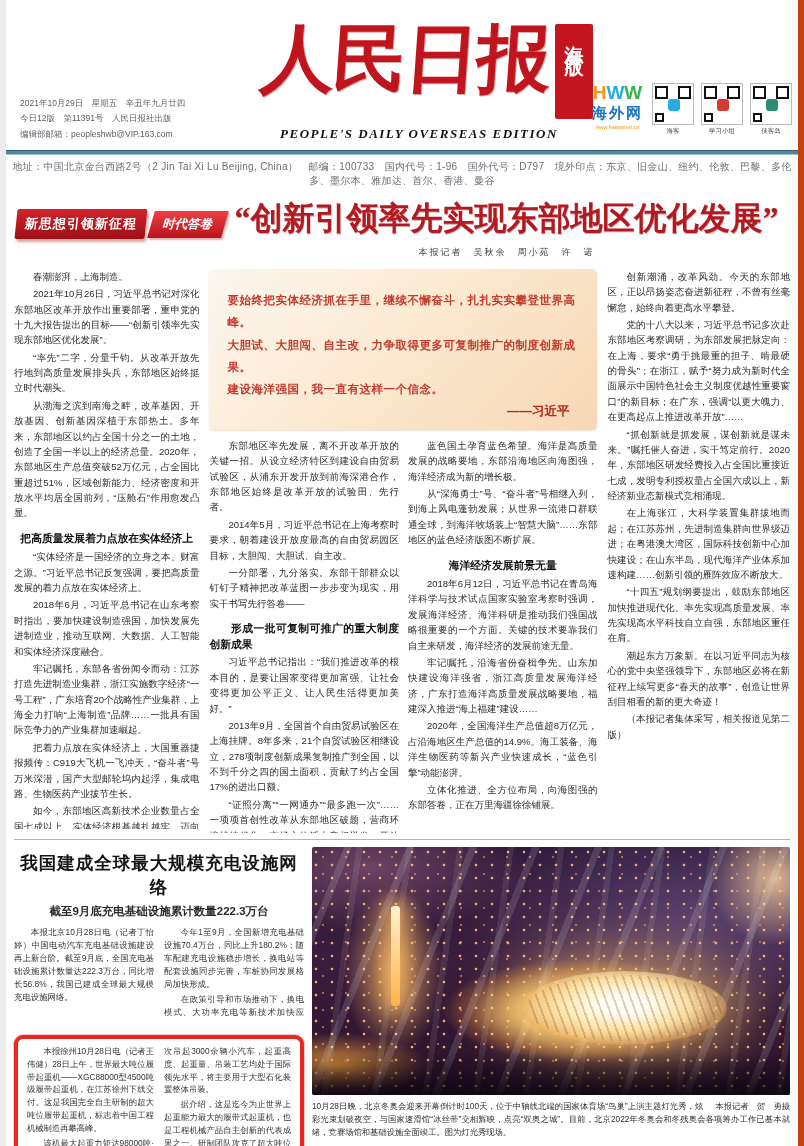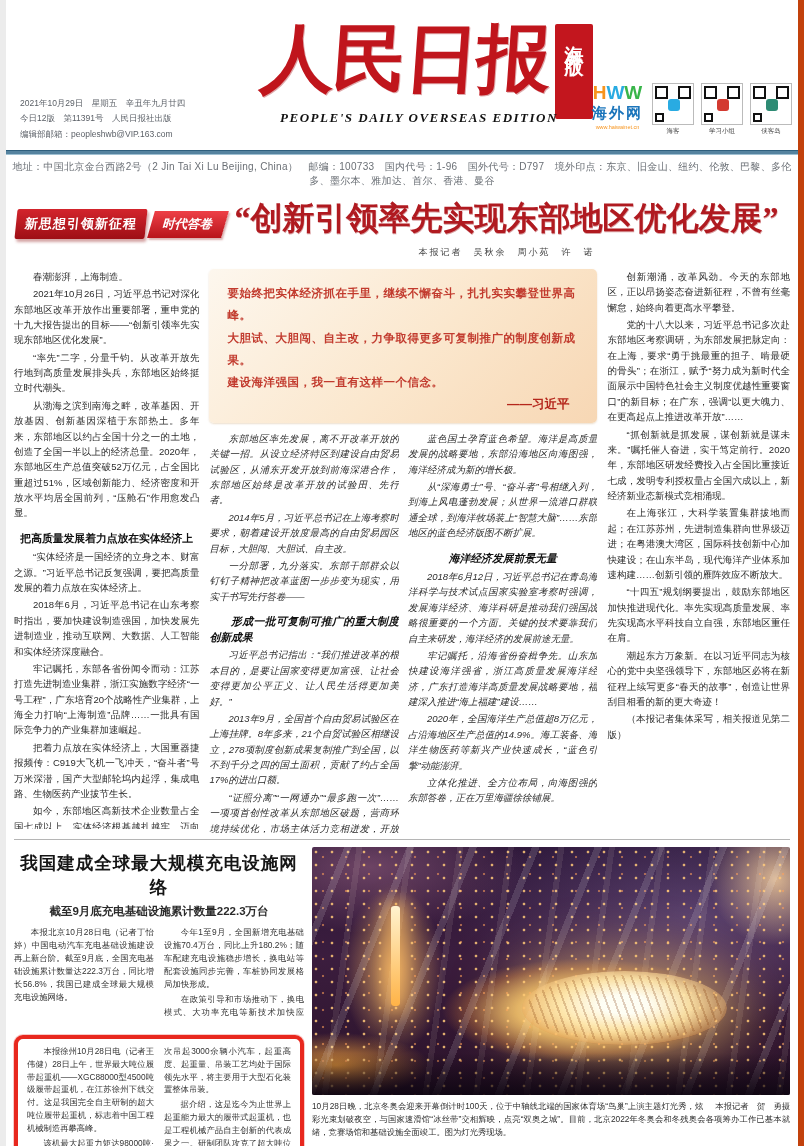--- a/index.html
+++ b/index.html
@@ -16,21 +16,21 @@
   .paper-logo {
     font-family:"DejaVu Serif","Liberation Serif",serif; font-weight:bold; color:#c0151c;
     font-size:74px; letter-spacing:-2px; transform:skewX(-4deg); line-height:1.1;
     text-shadow:1px 1px 0 rgba(160,10,15,.35);
   }
   .edition-box {
     margin-left:6px; margin-top:6px; background:#c3161e; color:#fff; border-radius:2px;
     writing-mode:vertical-rl; font-size:19px; font-weight:bold; padding:7px 6px; letter-spacing:6px; height:95px;
   }
   .english-title {
-    position:absolute; left:258px; top:110px; width:310px; text-align:center;
+    position:absolute; left:258px; top:126px; width:310px; text-align:center;
     font-family:"Liberation Serif",serif; font-weight:bold; font-style:italic;
     font-size:13px; letter-spacing:1.5px; color:#111;
   }
   .right-block { position:absolute; right:6px; bottom:14px; display:flex; align-items:flex-end; gap:7px; }
   .hww { text-align:center; margin-right:2px; padding-bottom:6px; }
   .hww-l1 { font-size:19px; font-weight:900; letter-spacing:0; }
   .hww-l1 .h { color:#f7941d; } .hww-l1 .w1 { color:#29abe2; } .hww-l1 .w2 { color:#39b54a; }
   .hww-l2 { font-size:15px; font-weight:bold; color:#1b75bb; letter-spacing:2px; }
   .hww-l3 { font-size:5.5px; color:#f7941d; margin-top:1px; }
   .qr-item { text-align:center; }
@@ -72,28 +72,28 @@
   }
   .byline { font-size:9px; color:#444; margin-top:9px; letter-spacing:2px; }
 
   
   .main-article { display:flex; gap:10px; padding:8px 8px 0; height:572px; overflow:hidden; }
   .col { font-size:9.5px; line-height:1.62; text-align:justify; color:#2b2b2b; overflow:hidden; }
   .col p { text-indent:2em; margin-bottom:2px; }
   .col-1 { width:193px; height:560px; }
   .col-mid { width:388px; display:flex; flex-direction:column; }
   .mid-cols { display:flex; gap:9px; flex:1; overflow:hidden; margin-top:8px; }
-  .col-2, .col-3 { width:190px; overflow:hidden;font-style:italic; }
+  .col-2, .col-3 { width:190px; overflow:hidden; }
   .col-4 { width:190px; height:560px; }
   .subhead { font-weight:bold; font-size:10.8px; color:#111; text-align:center; margin:9px 0; text-indent:0 !important; }
   .subhead.justified { text-align:justify; text-indent:2em !important; line-height:1.5; }
 
   .quote-box {
     flex:0 0 auto; background:linear-gradient(135deg,#fdf7ee 0%, #fbe7cd 55%, #f7d7b4 100%);
-    border-radius:5px; padding:13px 18px 10px; box-shadow:0 1px 2px rgba(200,160,110,.35);
+    border-radius:5px; padding:20px 18px 10px; box-shadow:0 1px 2px rgba(200,160,110,.35);
   }
   .quote-line { display:block; color:#c23b2e; font-size:11.5px; font-weight:bold; line-height:1.95; letter-spacing:.5px; }
   .quote-sig { display:block; text-align:right; color:#b5271c; font-size:12.5px; font-weight:bold; margin-top:2px; padding-right:10px; }
 
   .section-divider { border:0; border-top:1px solid #b5b5b5; margin:6px 8px 0; }
 
   
   .bottom { display:flex; gap:8px; padding:7px 8px 0; }
   .bottom-left { width:290px; flex:0 0 auto; }
   .charging-headline {

